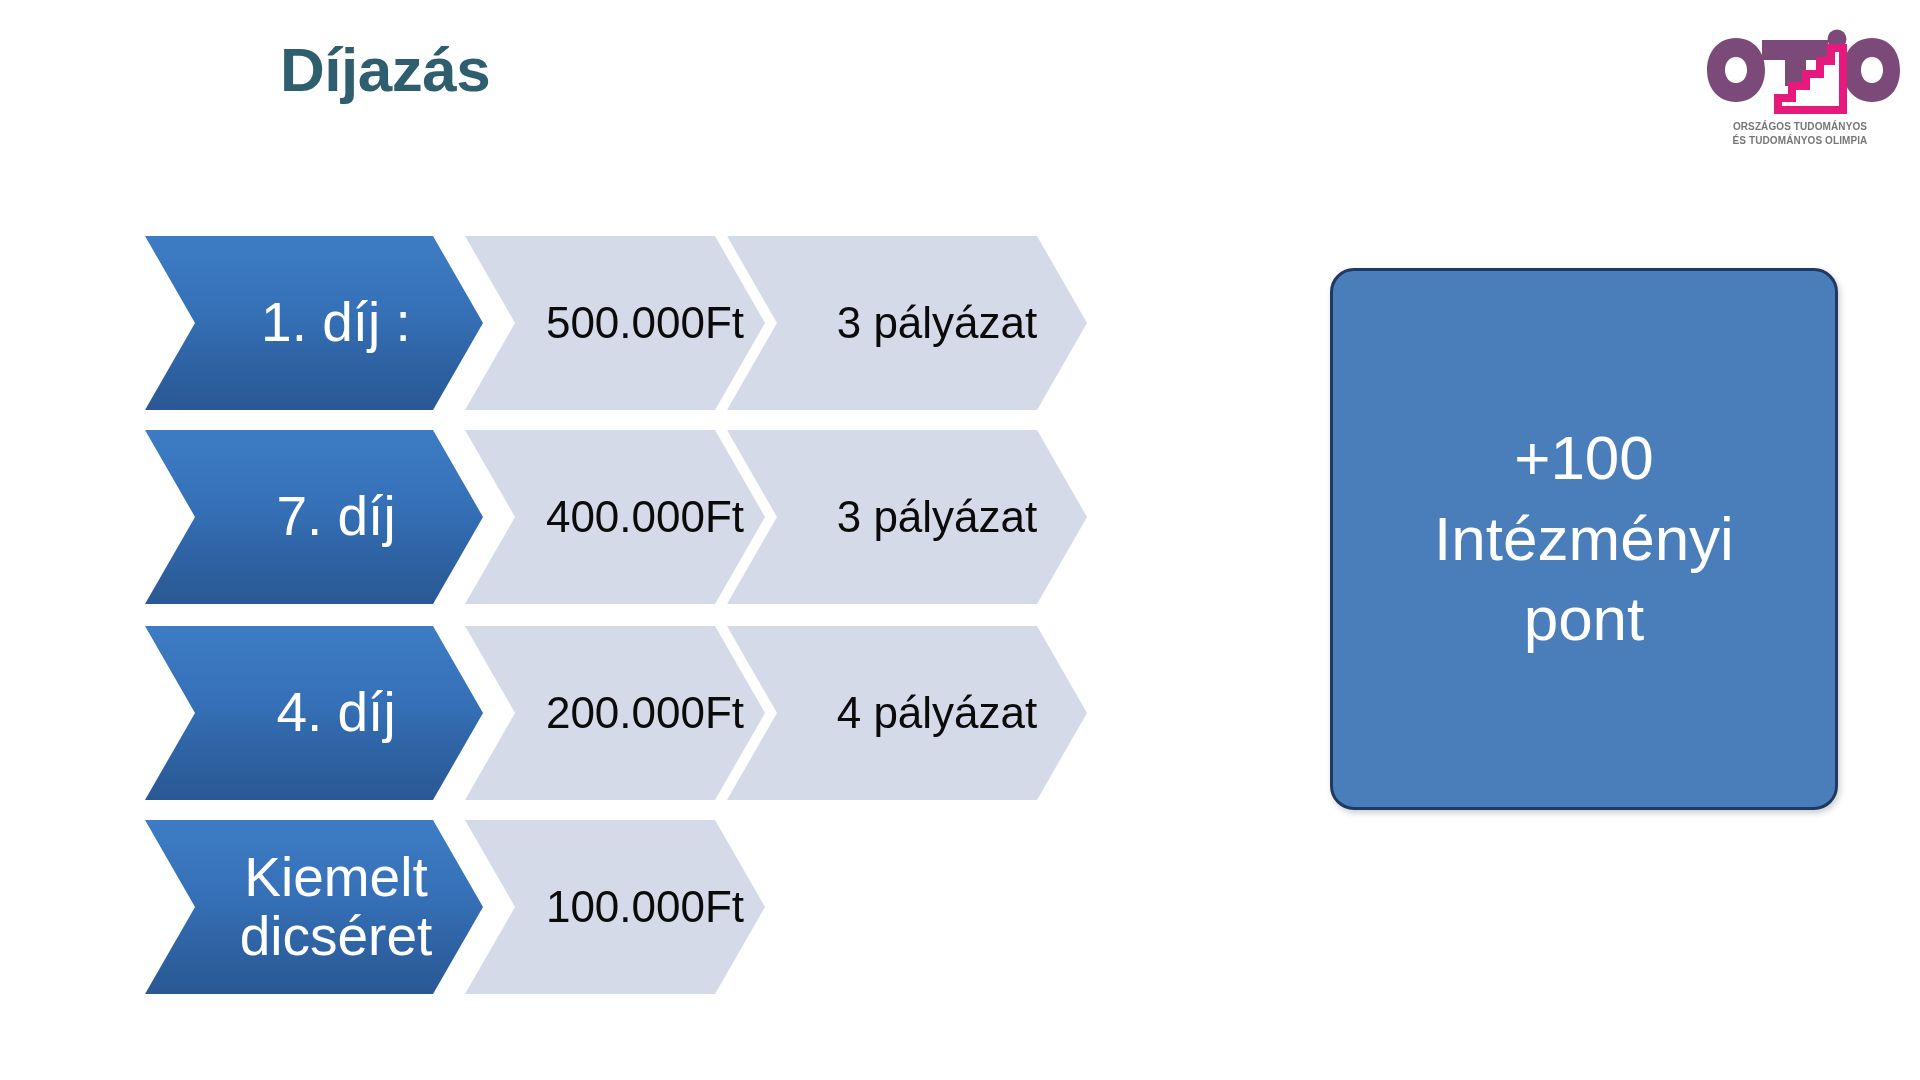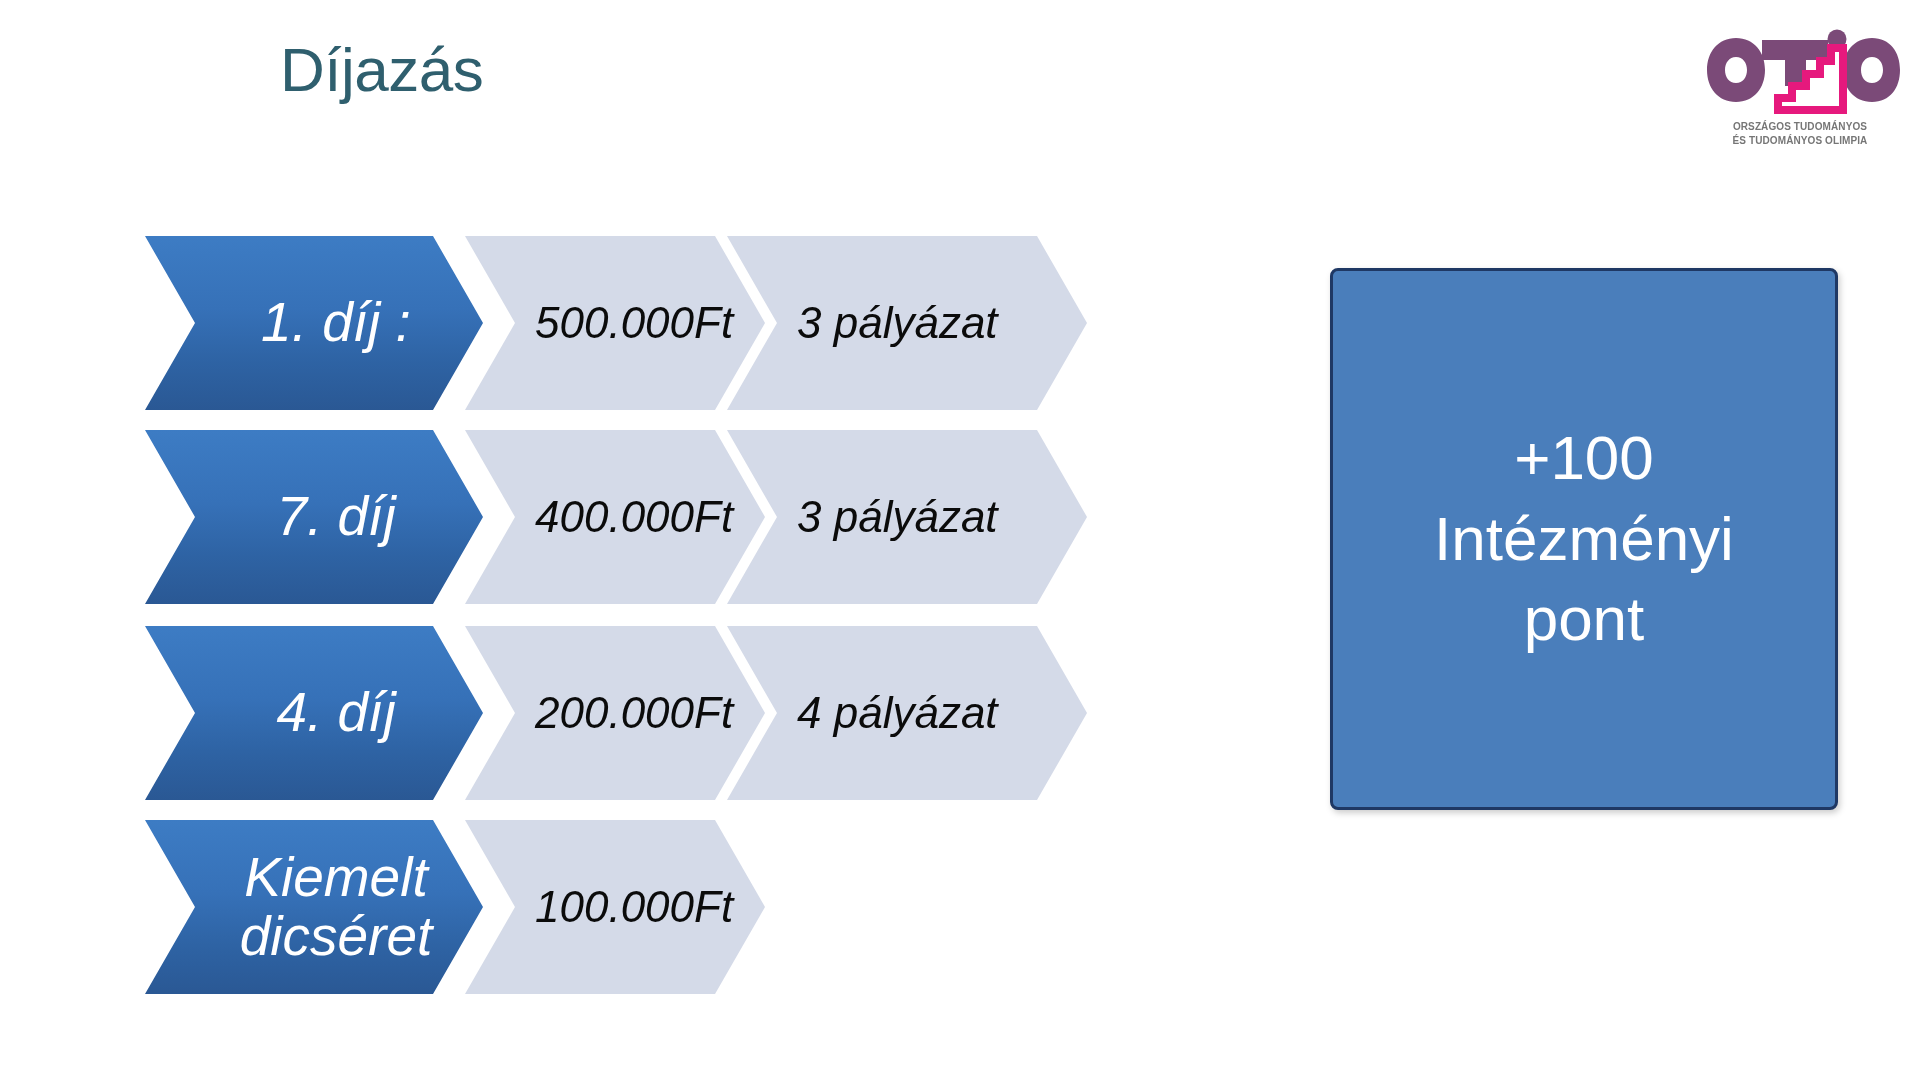--- a/index.html
+++ b/index.html
@@ -16,21 +16,21 @@
     font-family: "Liberation Sans", sans-serif;
     -webkit-font-smoothing: antialiased;
   }
 
   
   #slide-title {
     position: absolute;
     left: 280px;
     top: 36px;
     font-size: 62px;
-    font-weight: normal;
+    font-weight: bold;
     color: #2F5F6E;
     letter-spacing: -0.5px;
     line-height: 1.1;
     white-space: nowrap;
   }
 
   
   #brand-logo {
     position: absolute;
     left: 1700px;
@@ -75,21 +75,20 @@
   .process-row.r3 { top: 820px; }
 
   .chev {
     position: absolute;
     top: 0;
     height: 174px;
     display: flex;
     align-items: center;
     box-sizing: border-box;
     clip-path: polygon(0 0, calc(100% - 50px) 0, 100% 50%, calc(100% - 50px) 100%, 0 100%, 50px 50%);
-    font-style: italic;
   }
   .chev .chev-label {
     display: block;
     width: 100%;
     line-height: 1.08;
   }
 
   
   .chev.primary {
     left: 0;
@@ -108,39 +107,39 @@
   .chev.primary.two-line .chev-label { font-size: 55px; }
 
   
   .chev.secondary {
     background: #D4DAE8;
     filter: drop-shadow(2px 2px 2px rgba(0,0,0,0.10));
   }
   .chev.secondary .chev-label {
     color: #0b0b0b;
     font-size: 44px;
-    text-align: left;
+    text-align: center;
     padding-left: 70px;
     padding-right: 10px;
     box-sizing: border-box;
   }
   .chev.secondary.s1 { left: 320px; width: 300px; }
   .chev.secondary.s2 { left: 582px; width: 360px; }
 
   
   #bonus-callout {
     position: absolute;
     left: 1330px;
     top: 268px;
     width: 508px;
     height: 542px;
     box-sizing: border-box;
     background: #4A7EBB;
     border: 3px solid #1F3864;
-    border-radius: 8px;
+    border-radius: 24px;
     display: flex;
     align-items: center;
     justify-content: center;
     filter: drop-shadow(2px 3px 3px rgba(0,0,0,0.20));
   }
   #bonus-callout .callout-text {
     color: #ffffff;
     font-size: 62px;
     line-height: 1.30;
     text-align: center;

